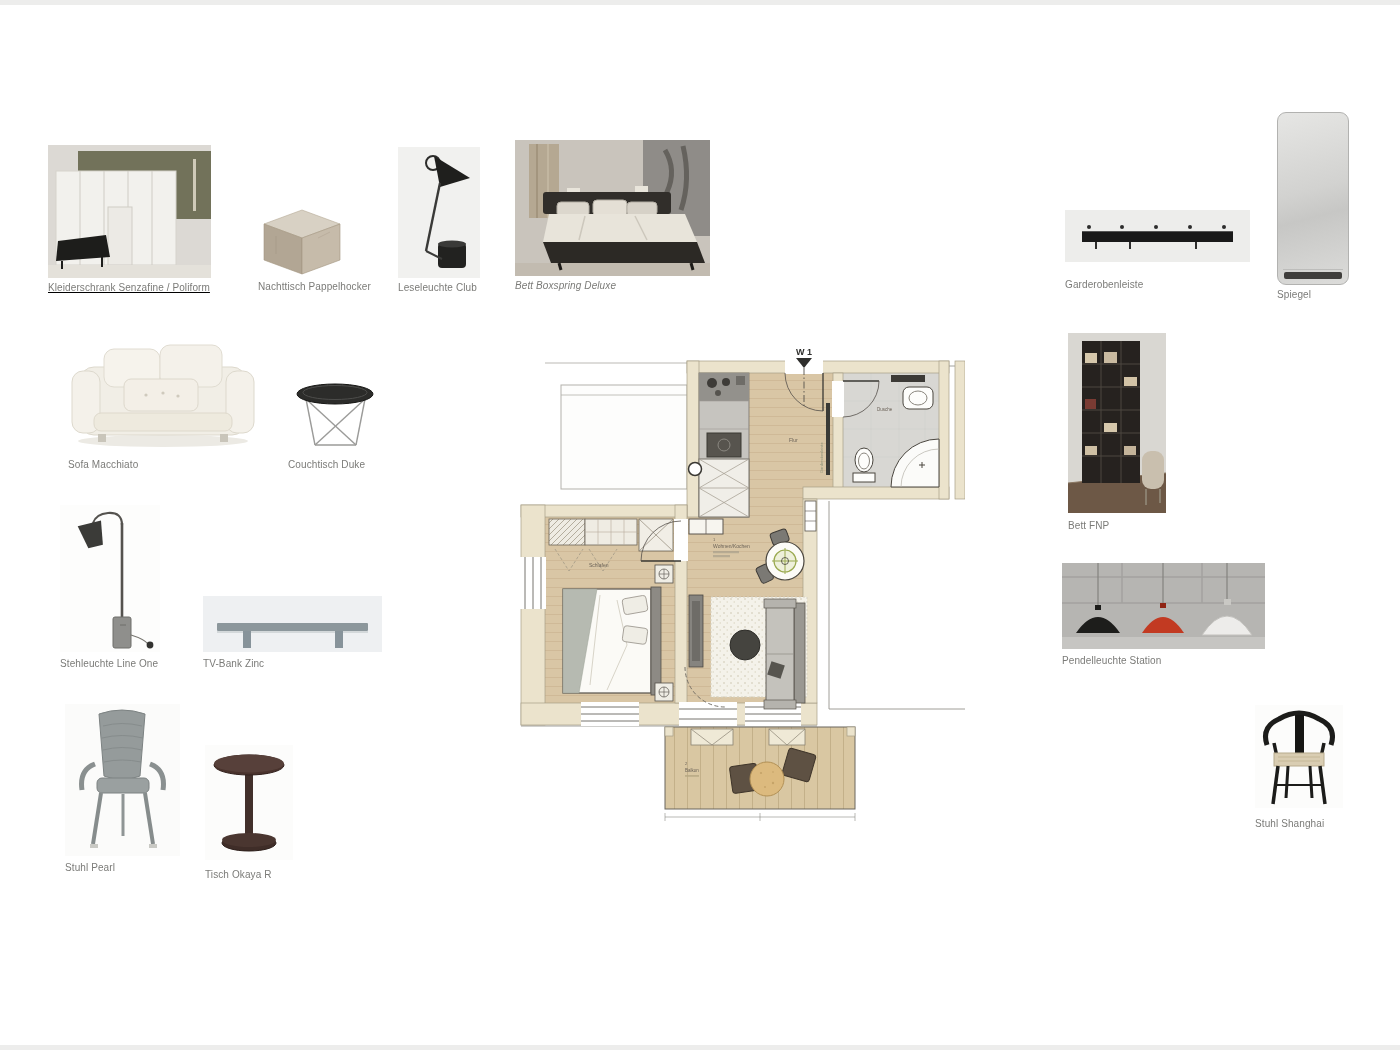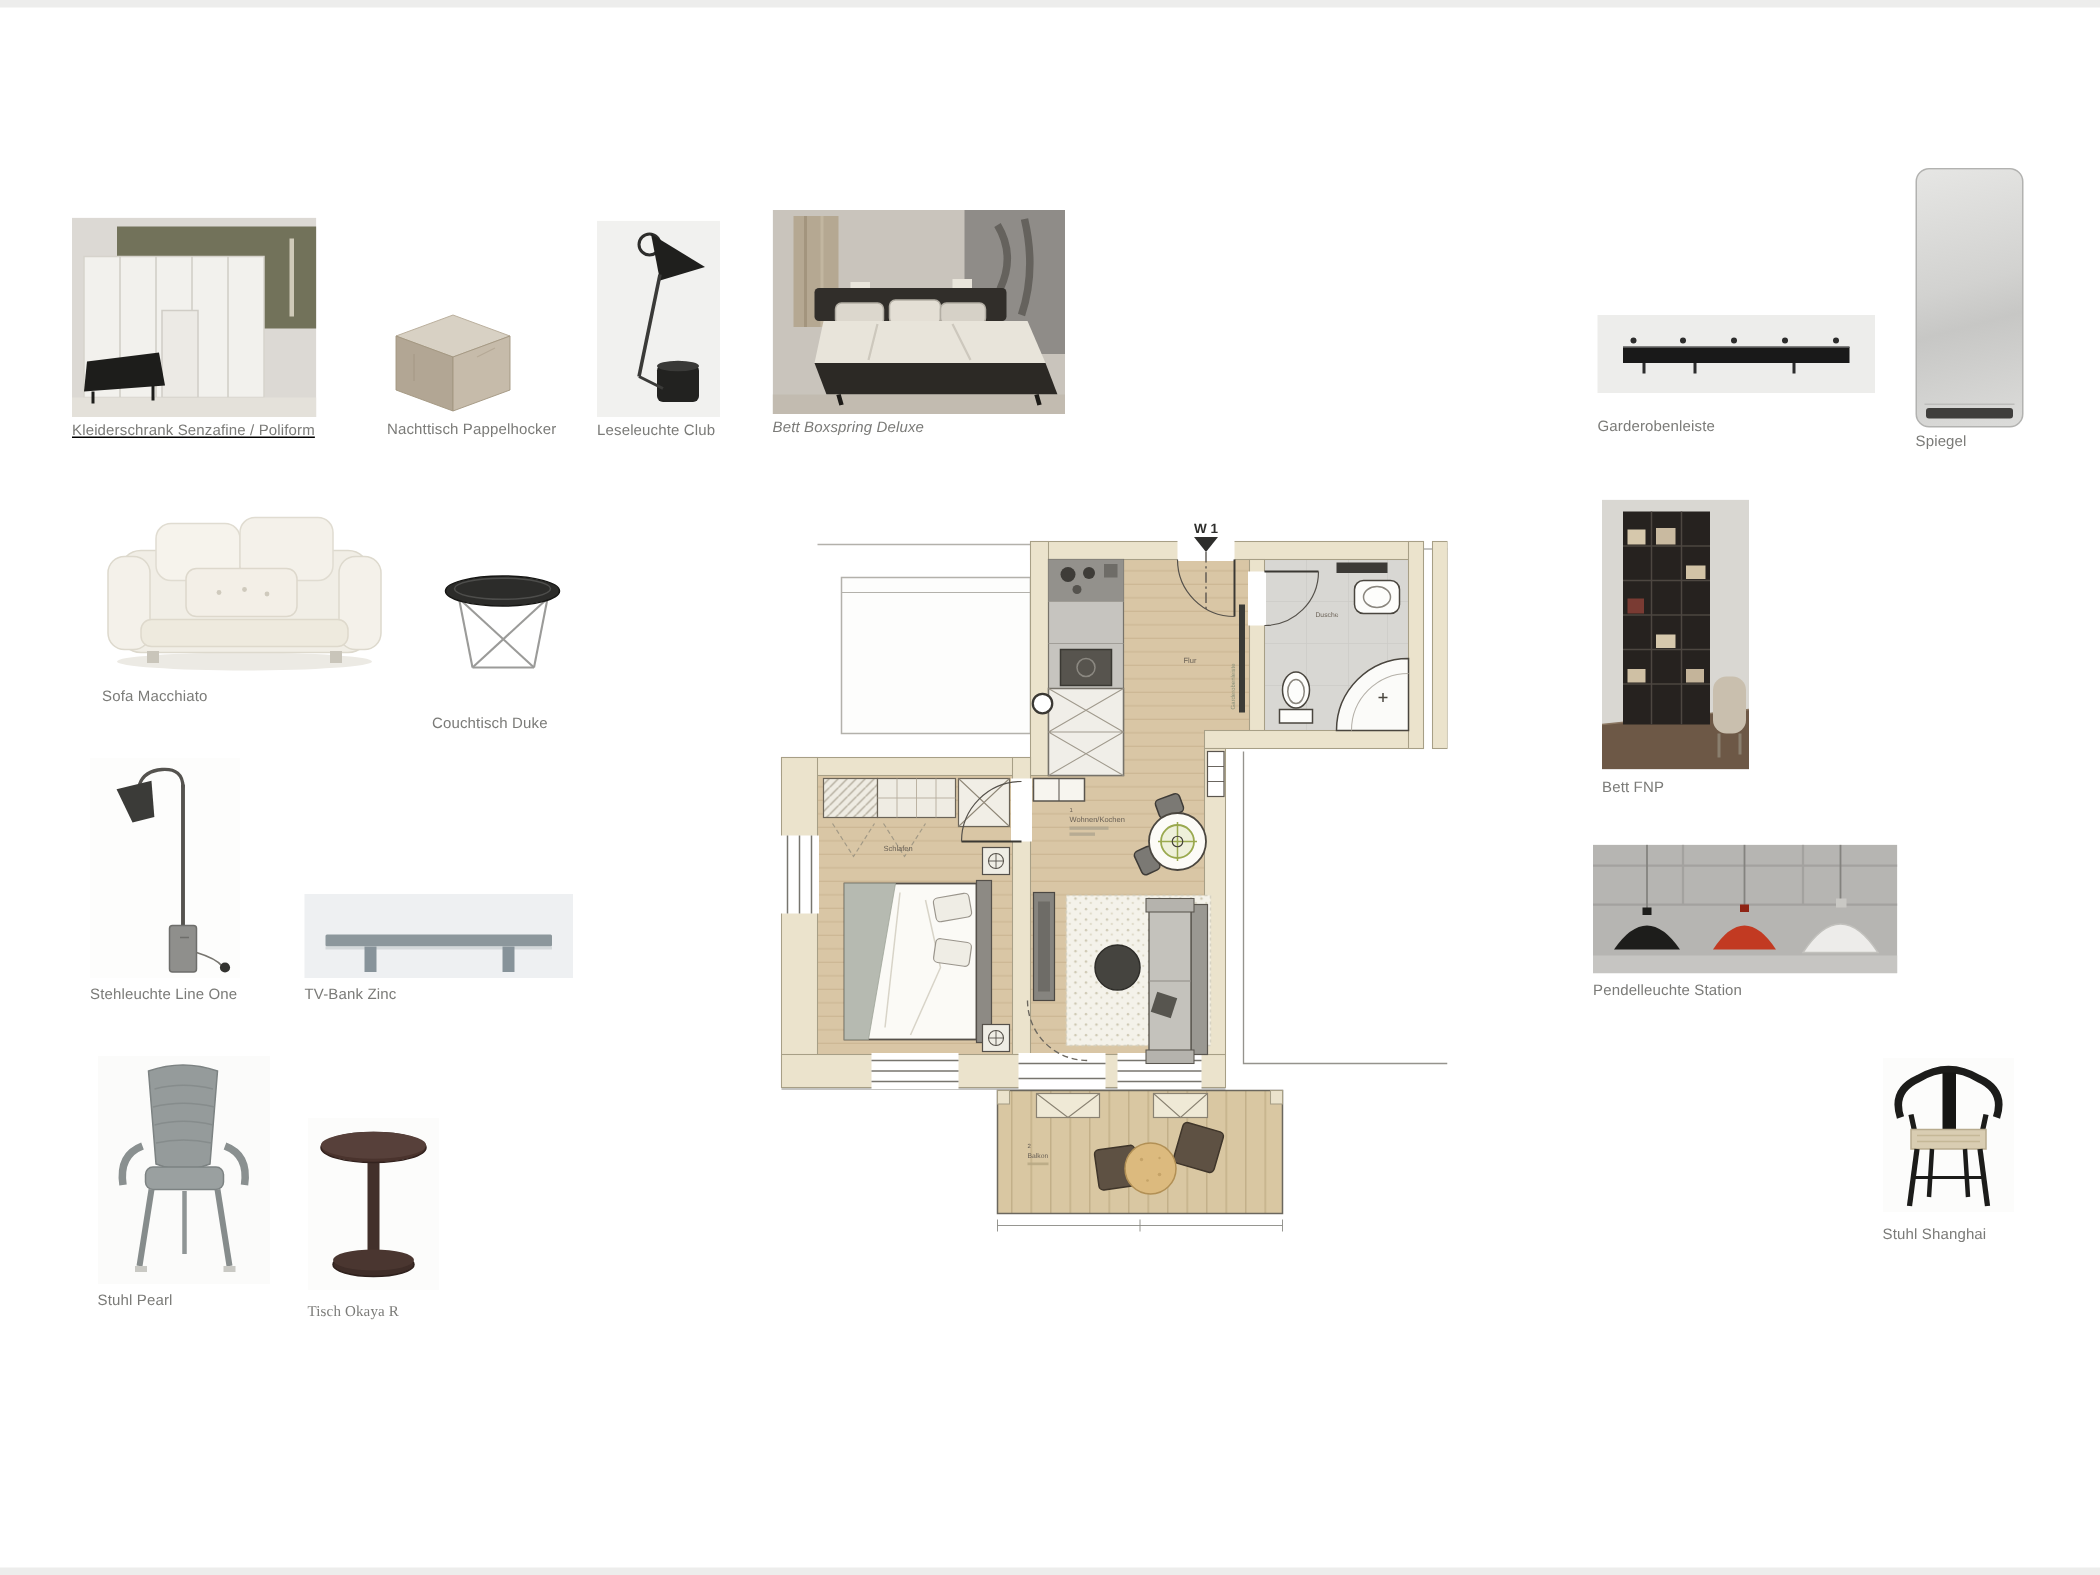--- a/index.html
+++ b/index.html
@@ -167,21 +167,21 @@
           <line x1="18" y1="26" x2="27" y2="72"></line>
             <line x1="77" y1="26" x2="68" y2="72"></line>
           <line x1="18" y1="26" x2="68" y2="72"></line>
             <line x1="77" y1="26" x2="27" y2="72"></line>
           <line x1="27" y1="72" x2="68" y2="72"></line>
         </g>
         <ellipse cx="47" cy="21" rx="38" ry="10" fill="#2c2c2a" stroke="#161614"></ellipse>
         <ellipse cx="47" cy="19.5" rx="32" ry="7" fill="none" stroke="#4d4d4b" stroke-width="1"></ellipse>
       </svg>
     </div>
-    <div class="cap" style="margin-top:27px;">Couchtisch Duke</div>
+    <div class="cap" style="margin-top:9px;">Couchtisch Duke</div>
   </div>
 
   <div class="tile" style="left:60px;top:505px;">
     <div class="timg" style="width:100px;height:147px;">
       <svg width="100" height="147" viewBox="0 0 100 147">
         <rect width="100" height="147" fill="#fdfdfc"></rect>
         <path d="M62,20 Q62,7 48,8 Q36,9 33,18" stroke="#55534f" stroke-width="2.2" fill="none"></path>
         <g transform="rotate(-14 32 29)">
           <polygon points="20,18 44,18 40,42 25,42" fill="#3b3b38"></polygon>
         </g>
@@ -228,21 +228,21 @@
     <div class="timg" style="width:88px;height:115px;">
       <svg width="88" height="115" viewBox="0 0 88 115">
         <rect width="88" height="115" fill="#fcfcfb"></rect>
         <rect x="40" y="26" width="8" height="64" fill="#42302b"></rect>
         <ellipse cx="44" cy="98" rx="27" ry="8" fill="#3f2d28" stroke="#2e201c"></ellipse>
         <ellipse cx="44" cy="95" rx="27" ry="7" fill="#4a3630"></ellipse>
         <ellipse cx="44" cy="20" rx="35" ry="10" fill="#4a332d" stroke="#33221e"></ellipse>
         <ellipse cx="44" cy="18.5" rx="35" ry="9" fill="#57403a"></ellipse>
       </svg>
     </div>
-    <div class="cap" style="margin-top:9px;font-family:Liberation Serif, serif;">Tisch Okaya R</div>
+    <div class="cap" style="margin-top:9px;">Tisch Okaya R</div>
   </div>
 
   <div class="tile" style="left:1068px;top:333px;">
     <div class="timg" style="width:98px;height:180px;">
       <svg width="98" height="180" viewBox="0 0 98 180">
         <rect width="98" height="180" fill="#d9d7d2"></rect>
         <polygon points="0,150 98,140 98,180 0,180" fill="#6d5846"></polygon>
         <line x1="0" y1="150" x2="98" y2="140" stroke="#8a7661" stroke-width="1"></line>
         <rect x="14" y="8" width="58" height="142" fill="#26221f"></rect>
         <g stroke="#4d4741" stroke-width="1">

